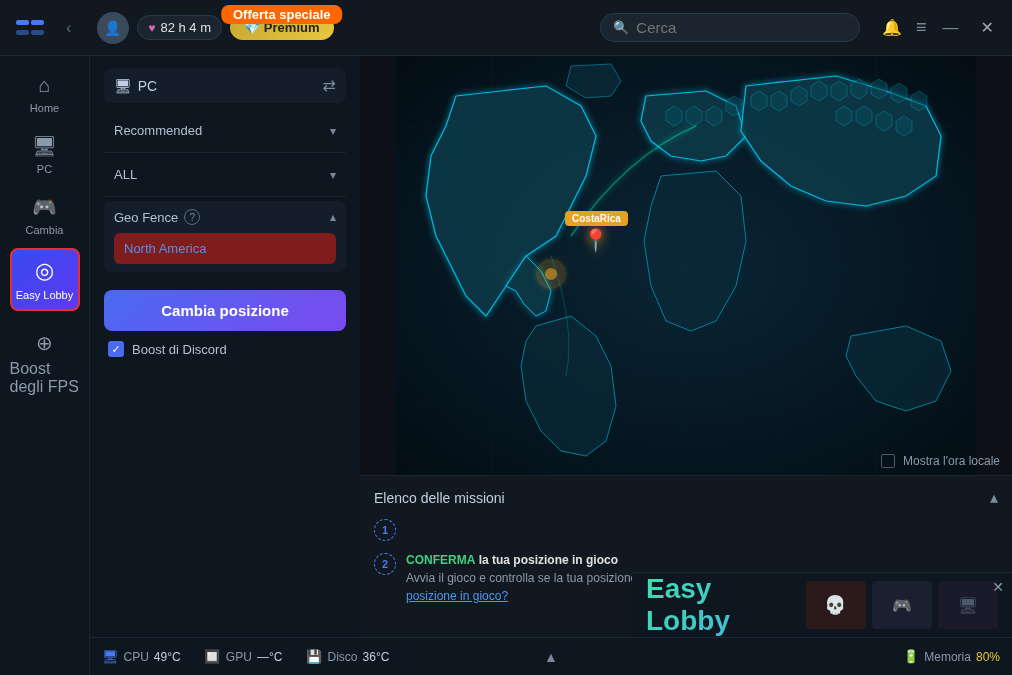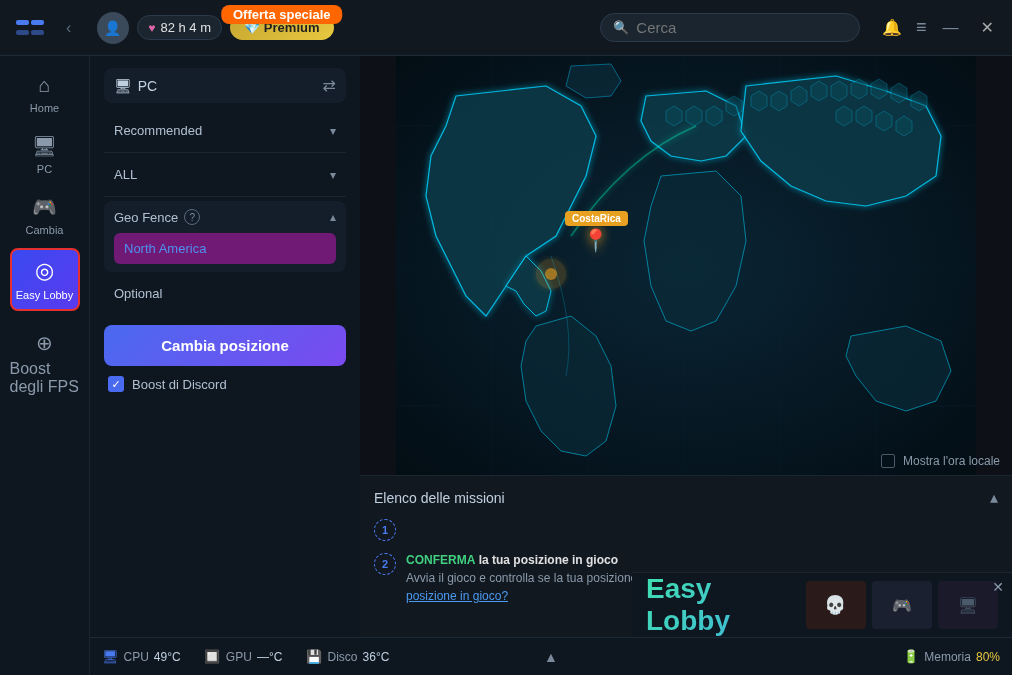--- a/index.html
+++ b/index.html
@@ -181,21 +181,21 @@
       font-size: 10px; cursor: pointer;
     }
     .geo-chevron { color: #7a8a9a; font-size: 12px; }
     .geo-option {
       padding: 8px 10px;
       border-radius: 6px;
       font-size: 13px;
       cursor: pointer;
     }
     .geo-option.selected {
-      background: #701a75;
+      background: #7f1d1d;
       color: #5090f0;
       font-weight: 500;
     }
 
     .change-btn {
       width: 100%;
       margin-top: 14px;
       padding: 12px;
       background: linear-gradient(135deg, #4a6af0, #7a4af0);
       border: none; border-radius: 8px;
@@ -457,23 +457,20 @@
             <div class="help-icon">?</div>
           </div>
           <span class="geo-chevron">▴</span>
         </div>
         <div class="geo-option selected">
           <span>North America</span>
         </div>
       </div>
 
 
-      <div class="section-row">
-        <span>Optional</span>
-      </div>
 
       <button class="change-btn">
         <span>Cambia posizione</span>
       </button>
 
       <div class="boost-row">
         <div class="checkbox">✓</div>
         <span>Boost di Discord</span>
       </div>
     </div>

